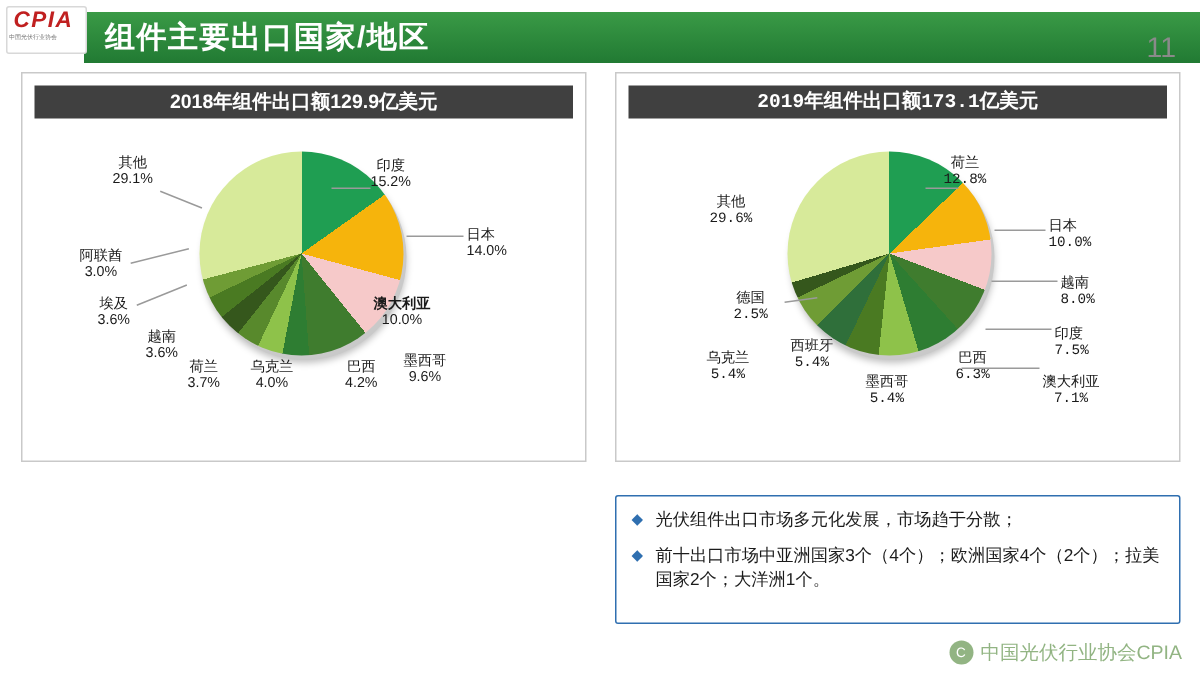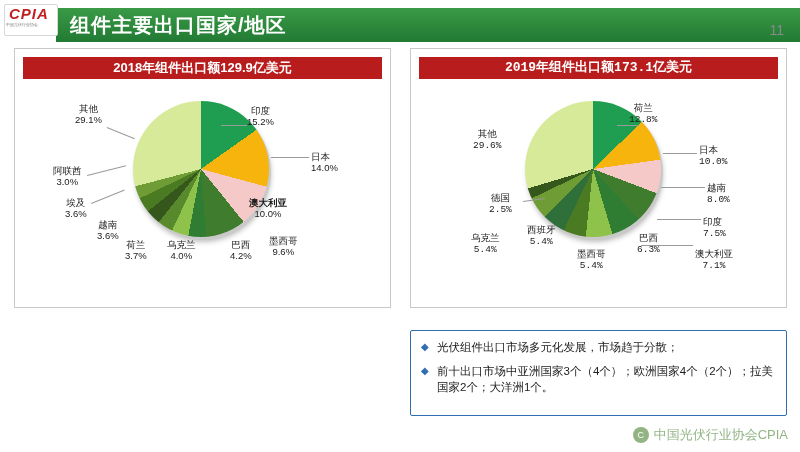--- a/index.html
+++ b/index.html
@@ -35,33 +35,33 @@
   }
   .logo-cpia{
     position:absolute;left:5px;top:1px;color:#c02020;font-size:15px;
     font-weight:bold;font-style:italic;letter-spacing:1px;
   }
   .logo-sub{
     position:absolute;left:2px;top:18px;color:#7a7a7a;font-size:4px;
     letter-spacing:0px;white-space:nowrap;
   }
   .page-num{
-    position:absolute;right:16px;top:14px;color:#8a8a8a;font-size:14px;
+    position:absolute;right:16px;top:14px;color:#8a8a8a;font-size:19px;
   }
 
   
   .panel{
     position:absolute;top:48px;width:375px;height:258px;
     border:1px solid #c9c9c9;background:#ffffff;
   }
   .panel.left{left:14px;}
   .panel.right{left:410px;font-family:Liberation Mono, monospace;}
   .panel-title{
     position:absolute;left:8px;top:8px;width:359px;height:22px;
-    background:#b91c1c;color:#ffffff;font-size:13px;font-weight:bold;
+    background:#404040;color:#ffffff;font-size:13px;font-weight:bold;
     text-align:center;line-height:22px;
   }
   .chart-area{position:absolute;left:0;top:34px;width:375px;height:222px;}
 
   .pie-wrap{position:absolute;}
   .pie{
     position:absolute;border-radius:50%;
   }
   .pie-shadow{
     position:absolute;border-radius:50%;

